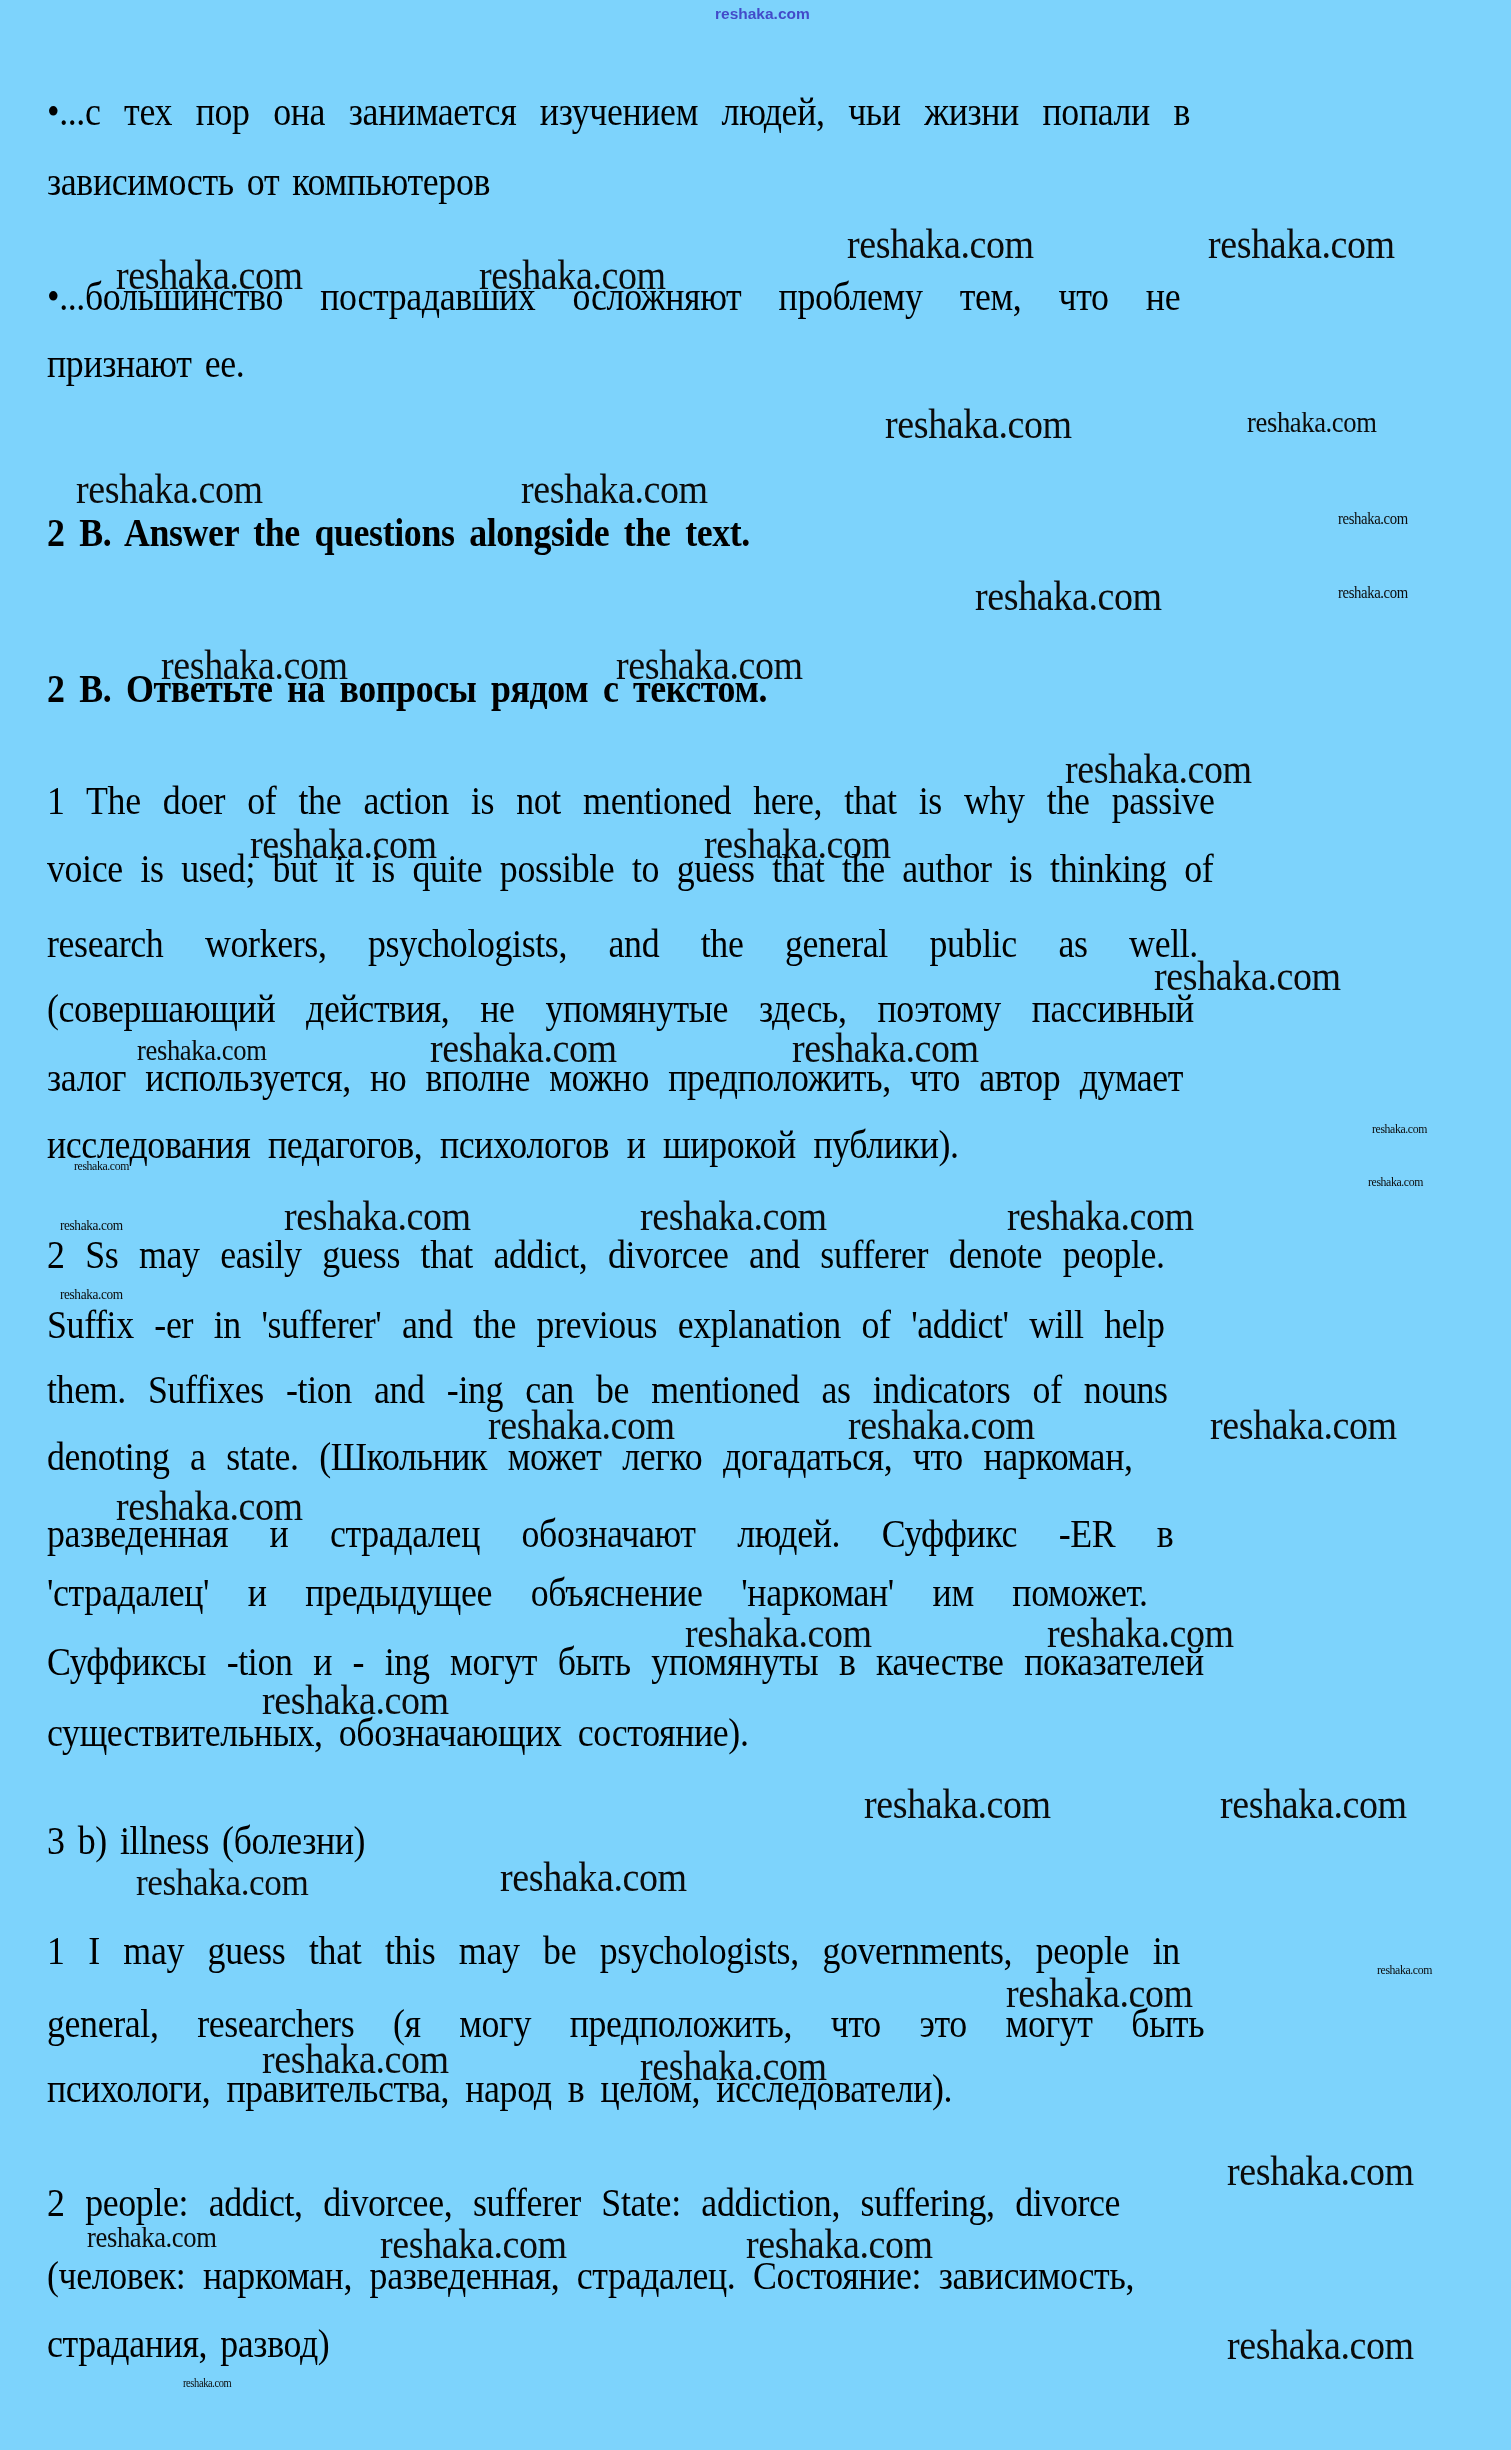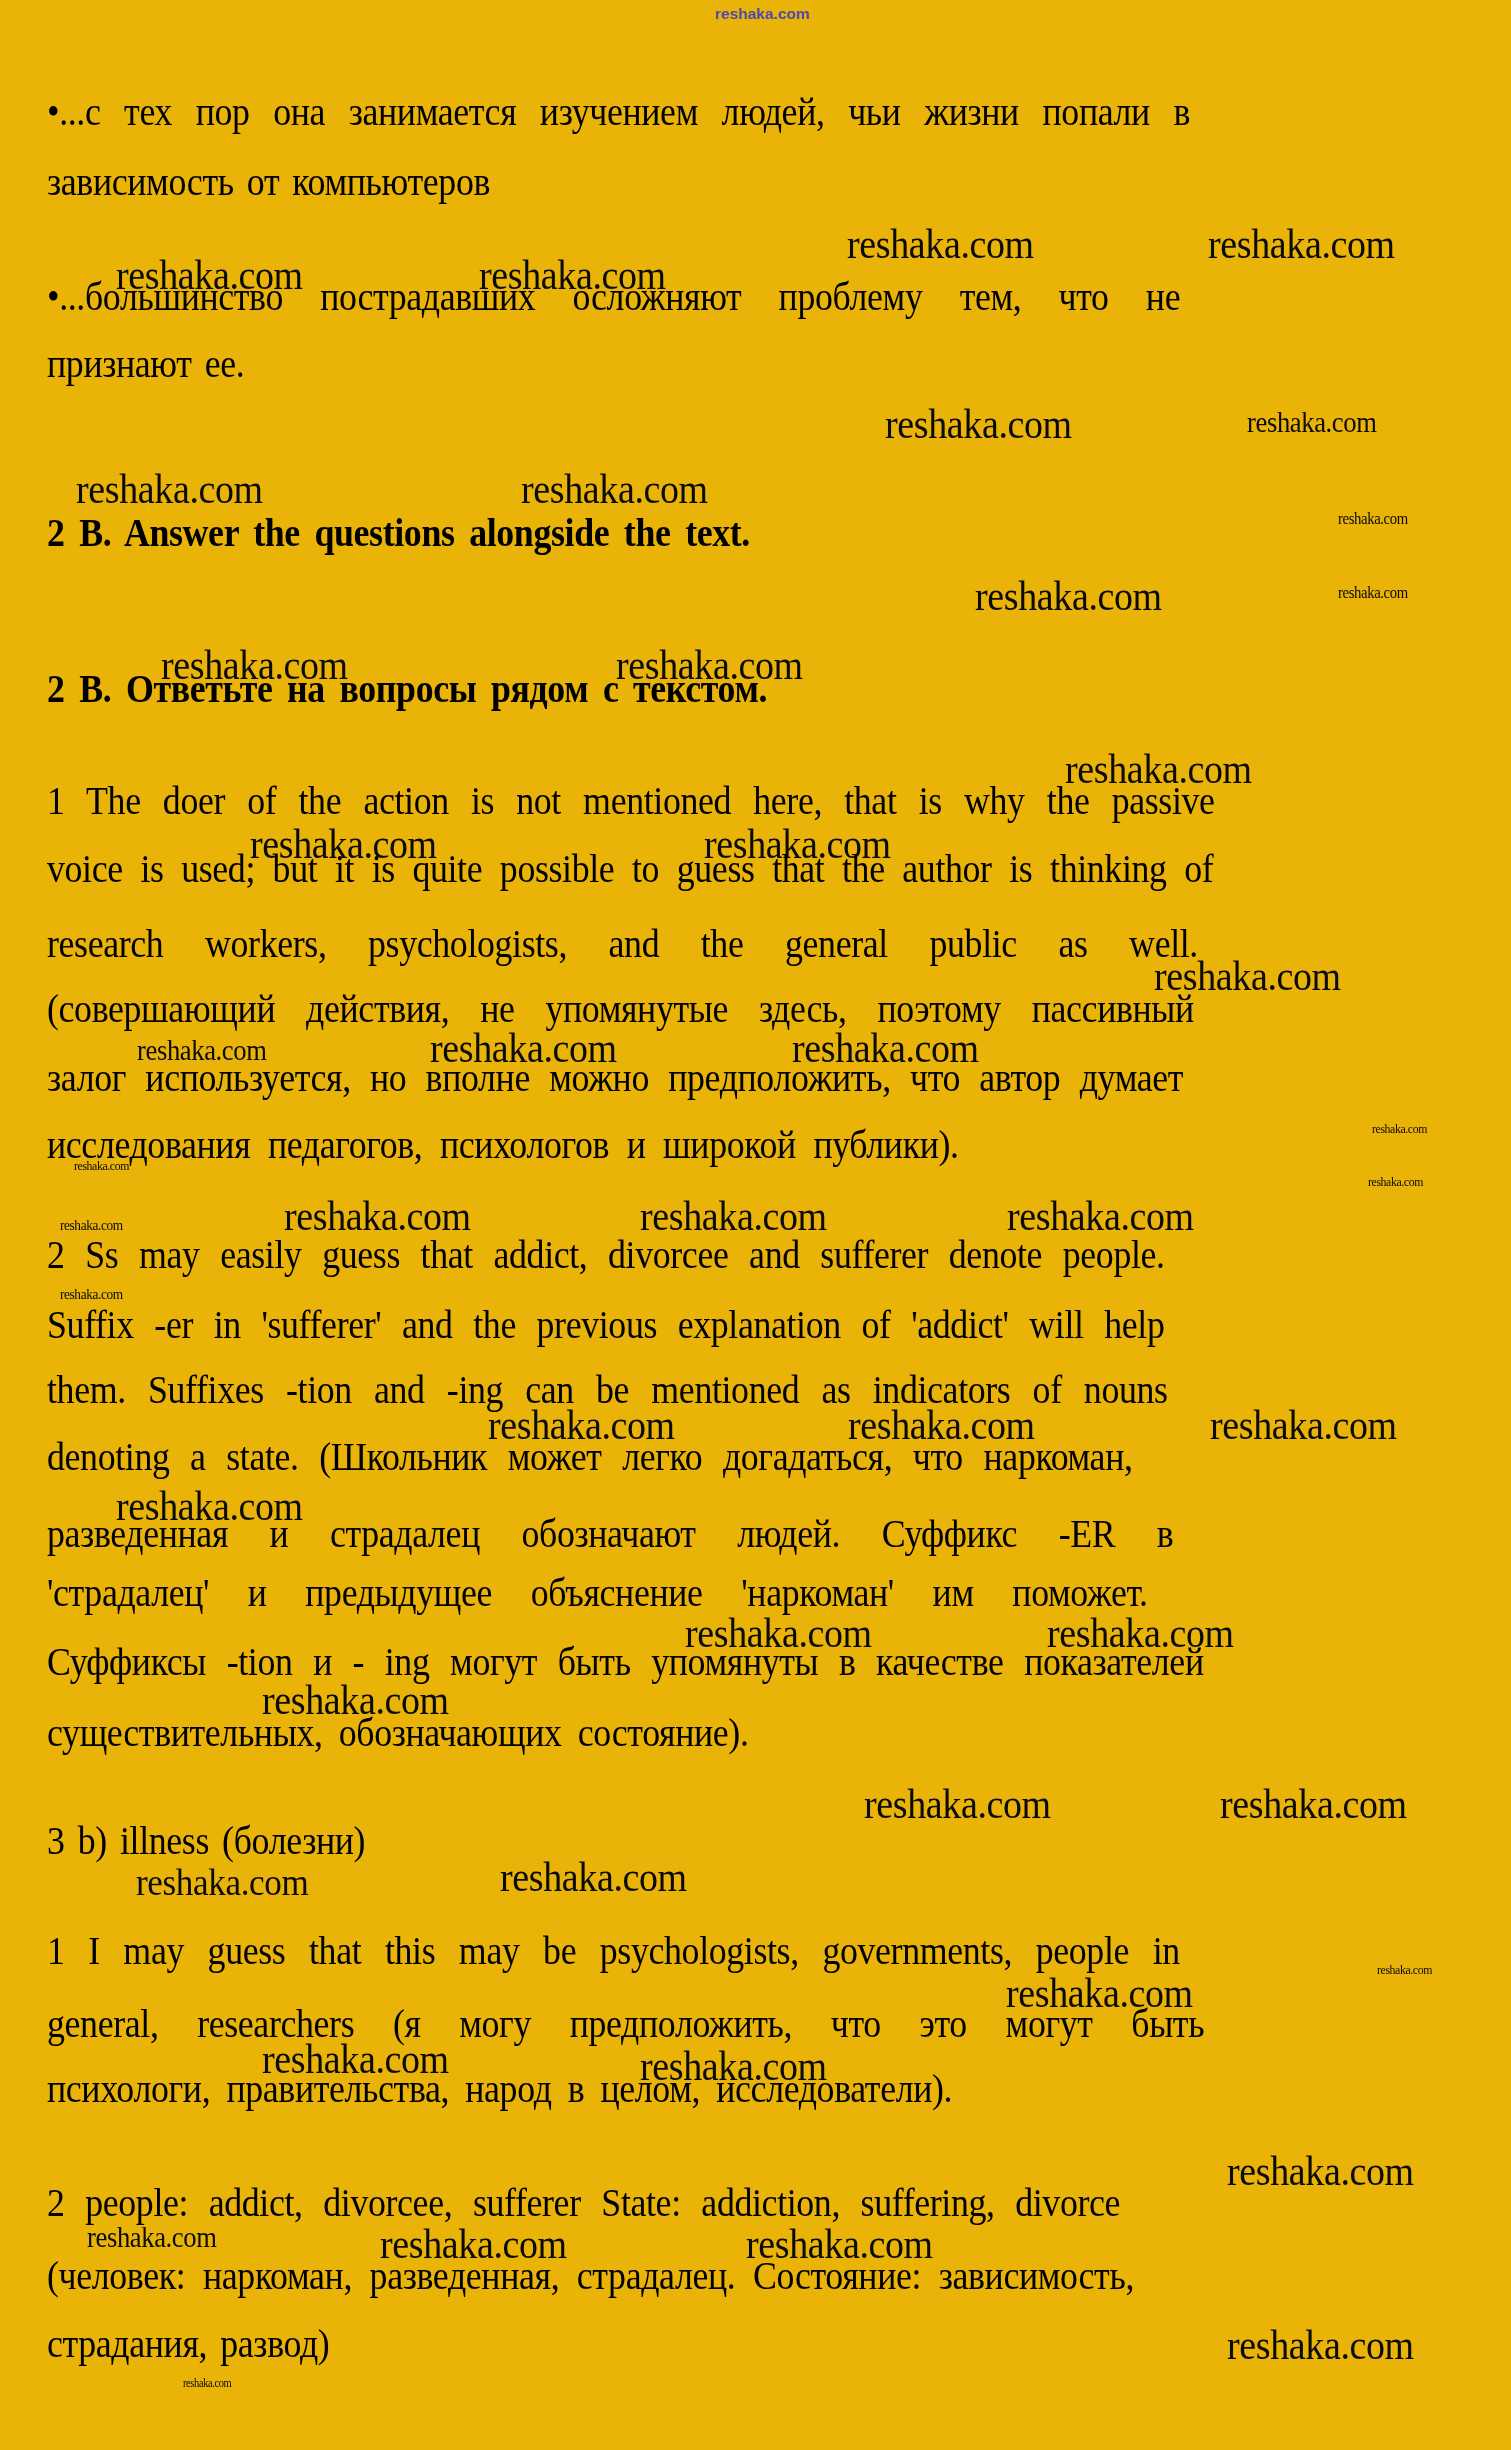--- a/index.html
+++ b/index.html
@@ -4,21 +4,21 @@
 <style>
   html, body {
     margin: 0;
     padding: 0;
     background: #ffffff;
   }
   .page {
     position: relative;
     width: 1512px;
     height: 2450px;
-    background: #eab308;
+    background: #7dd3fc;
     overflow: hidden;
     font-family: "Liberation Serif", serif;
   }
   .line {
     position: absolute;
     white-space: nowrap;
     color: #000000;
     font-size: 37px;
     letter-spacing: -0.4px;
     transform: scale(0.97, 1.1);

